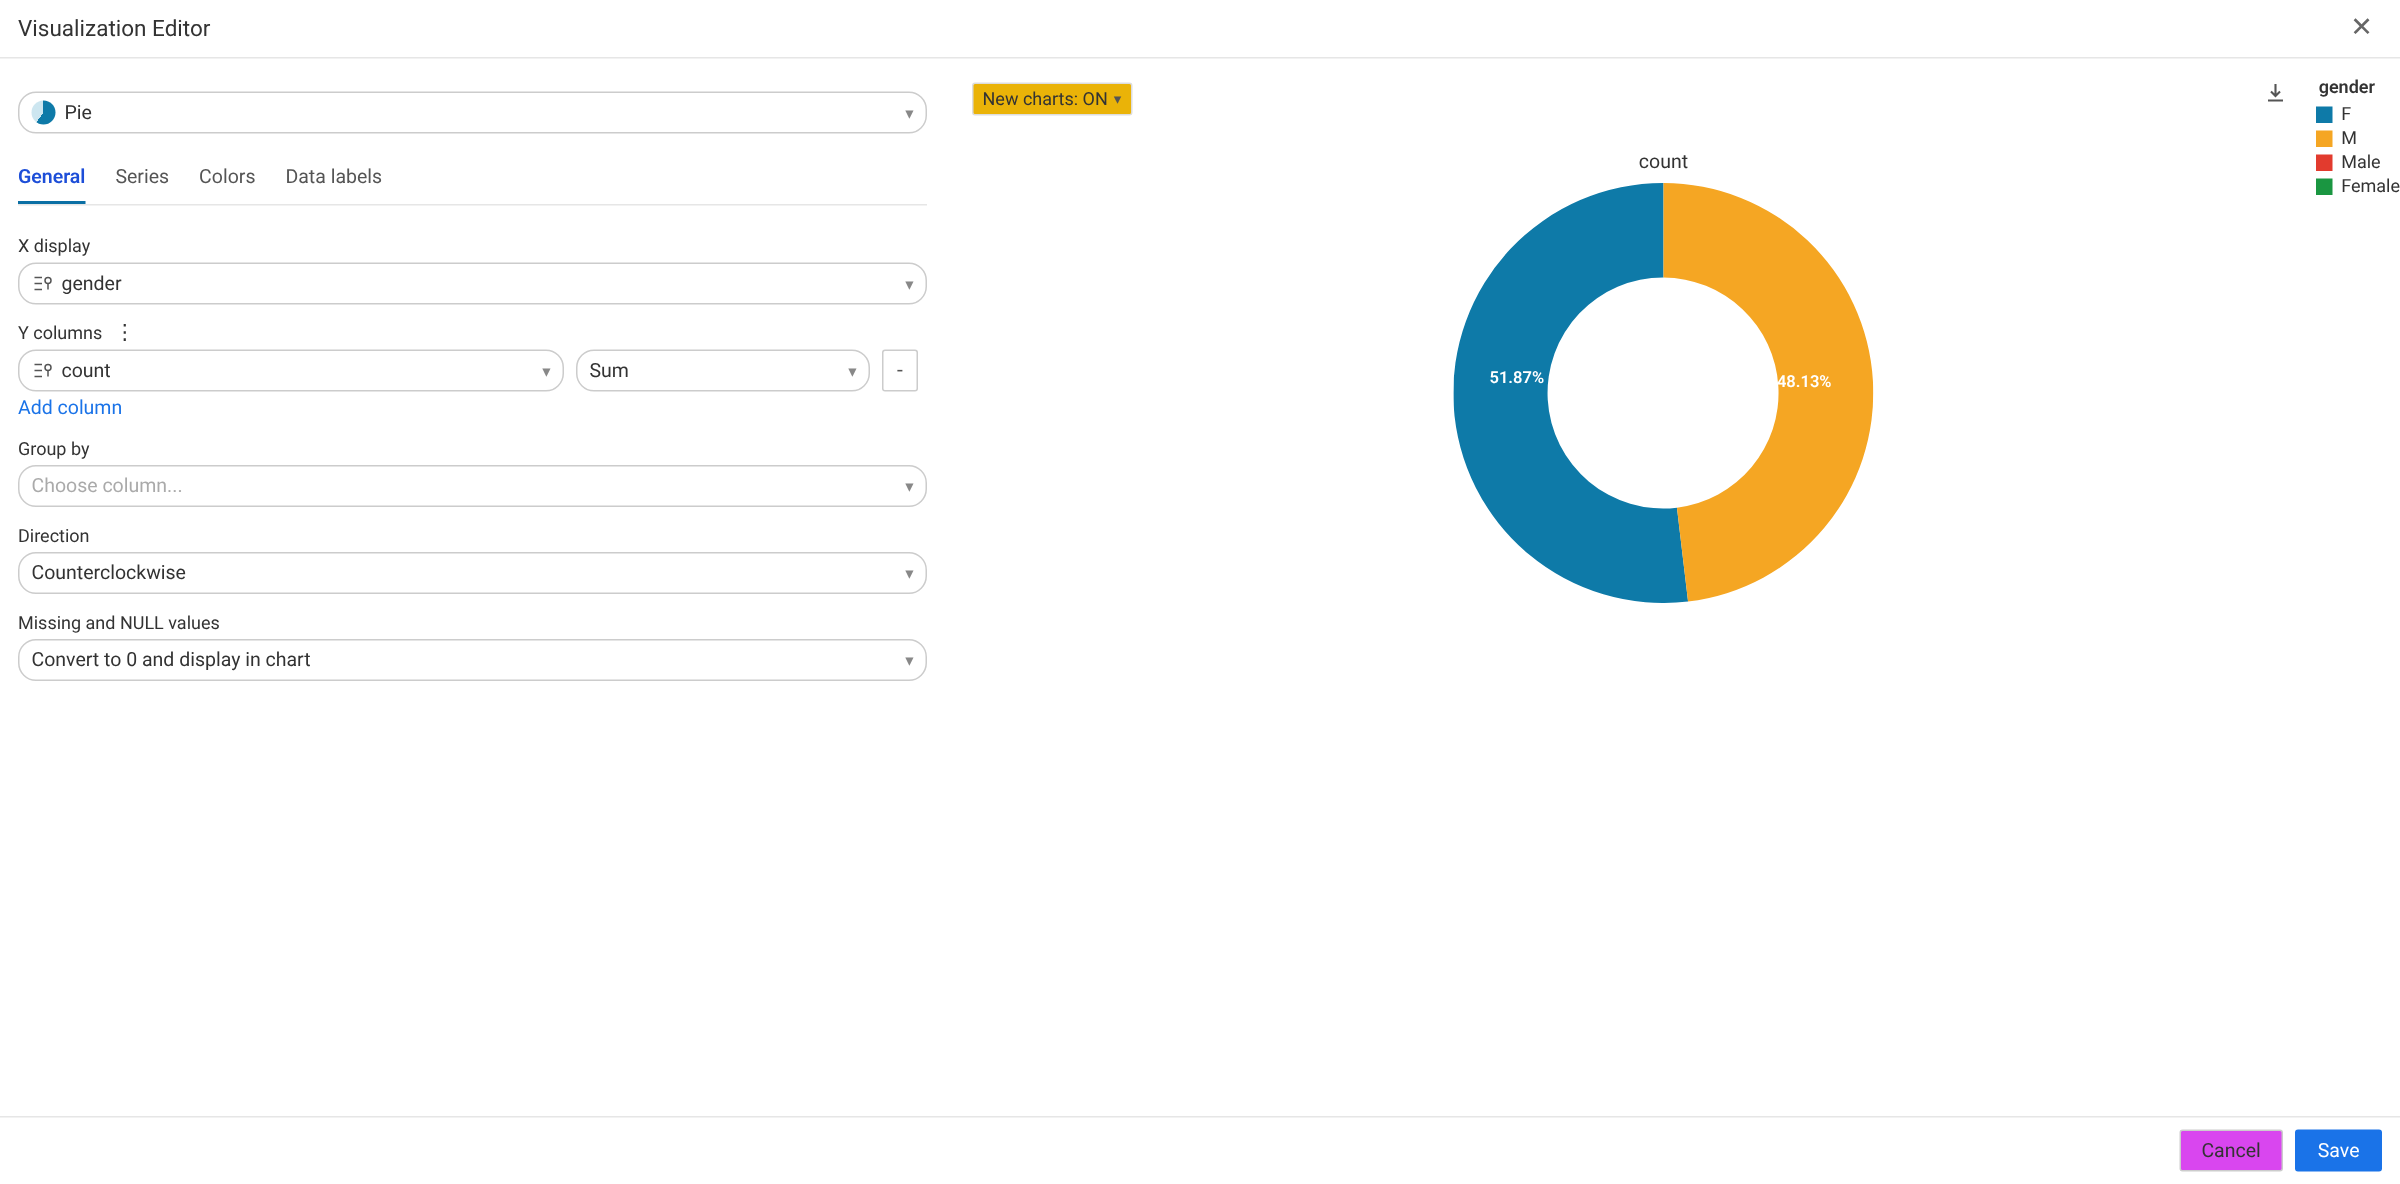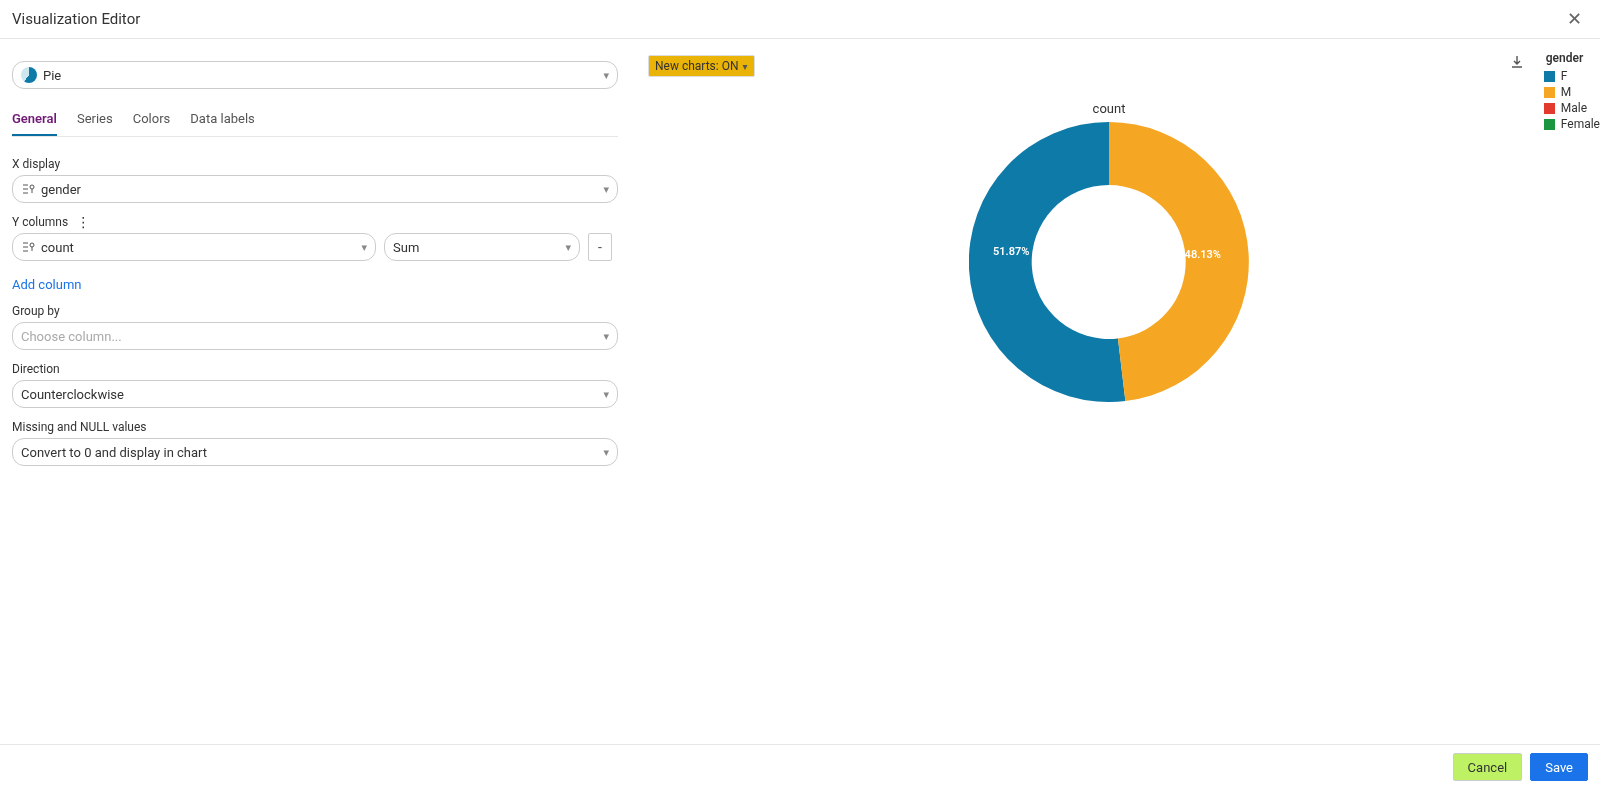--- a/index.html
+++ b/index.html
@@ -86,33 +86,33 @@
     margin-bottom: 8px;
   }
   .tab {
     padding: 6px 0 8px 0;
     font-size: 13px;
     color:#555;
     cursor:pointer;
     border-bottom: 2px solid transparent;
   }
   .tab.active {
-    color:#701a75;
+    color:#1d4ed8;
     font-weight:600;
     border-bottom: 2px solid #0b6fa4;
   }
   .ycol-row { display:flex; gap:8px; align-items:center; width:606px;}
   .remove-btn {
     width:24px; height:28px;
     border:1px solid #ccc; border-radius:2px;
     display:flex; align-items:center; justify-content:center;
     color:#555; cursor:pointer; background:#fff;
     font-size:14px;
   }
-  .link { color:#1a73e8; font-size:13px; cursor:pointer; margin-top:16px; }
+  .link { color:#1a73e8; font-size:13px; cursor:pointer; margin-top:4px; }
   .group { margin-top:6px; }
   .right-panel {
     flex:1;
     position:relative;
     padding: 16px 12px 0 30px;
   }
   .toggle-pill {
     display:inline-flex; align-items:center;
     background:#eab308; border:1px solid #ddd;
     border-radius:2px;
@@ -165,21 +165,21 @@
     gap:8px;
     padding: 8px 12px;
   }
   .btn {
     height:28px; padding: 0 14px;
     border-radius:2px;
     font-size:13px;
     cursor:pointer;
     display:inline-flex; align-items:center; justify-content:center;
   }
-  .btn-secondary { background:#bef264; border:1px solid #ccc; color:#333; }
+  .btn-secondary { background:#d946ef; border:1px solid #ccc; color:#333; }
   .btn-primary { background:#1a73e8; border:1px solid #1a73e8; color:#fff; }
 </style>
 </head>
 <body>
 
 <div class="header">
   <div class="header-title">Visualization Editor</div>
   <div class="close-x">✕</div>
 </div>
 

